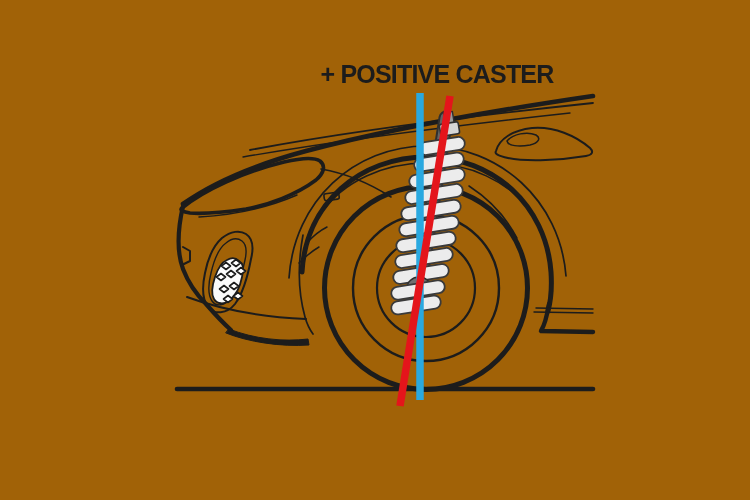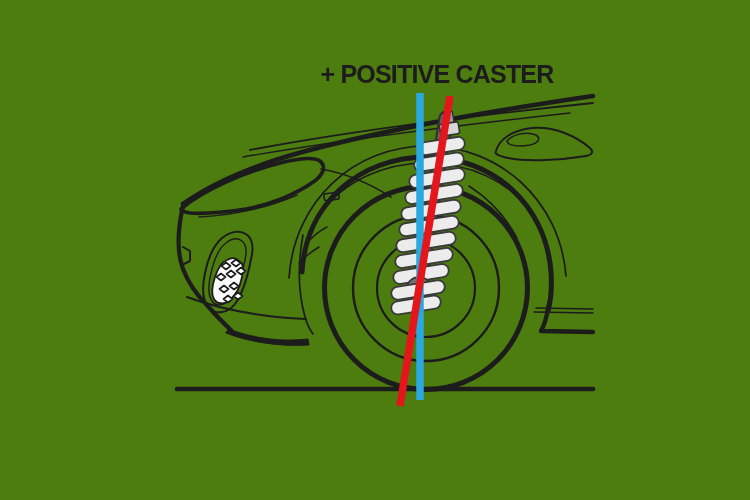--- a/index.html
+++ b/index.html
@@ -1,17 +1,17 @@
 <!DOCTYPE html>
 <html><head>
 <meta charset="utf-8">
 <style>
   html,body{margin:0;padding:0;background:#ffffff;}
   body{width:750px;height:500px;overflow:hidden;font-family:"Liberation Sans",sans-serif;}
-  #stage{width:750px;height:500px;position:relative;background:#4d7c0f;}
+  #stage{width:750px;height:500px;position:relative;background:#a16207;}
   svg{display:block;}
   text{font-family:"Liberation Sans","DejaVu Sans",sans-serif;}
 </style>
 </head>
 <body>
 
 <div id="stage">
 <svg width="750" height="500" viewBox="0 0 750 500">
 
   <text x="437" y="83" text-anchor="middle" font-size="25" font-weight="bold" letter-spacing="-0.8" fill="#1c1c1c">+ POSITIVE CASTER</text>

